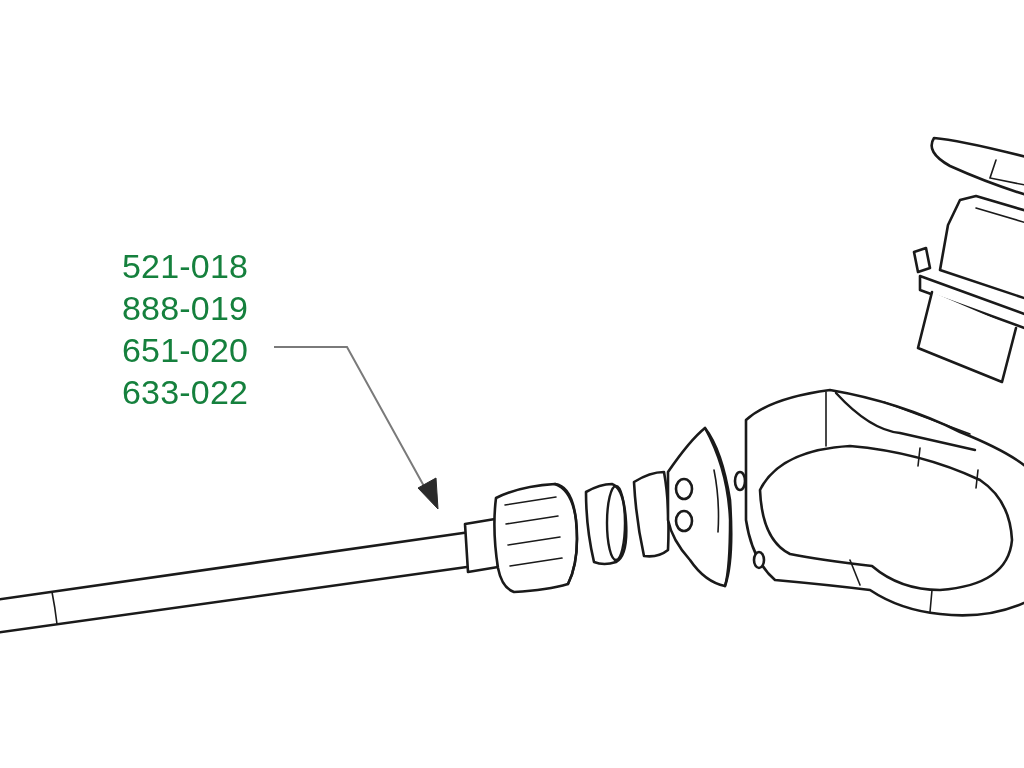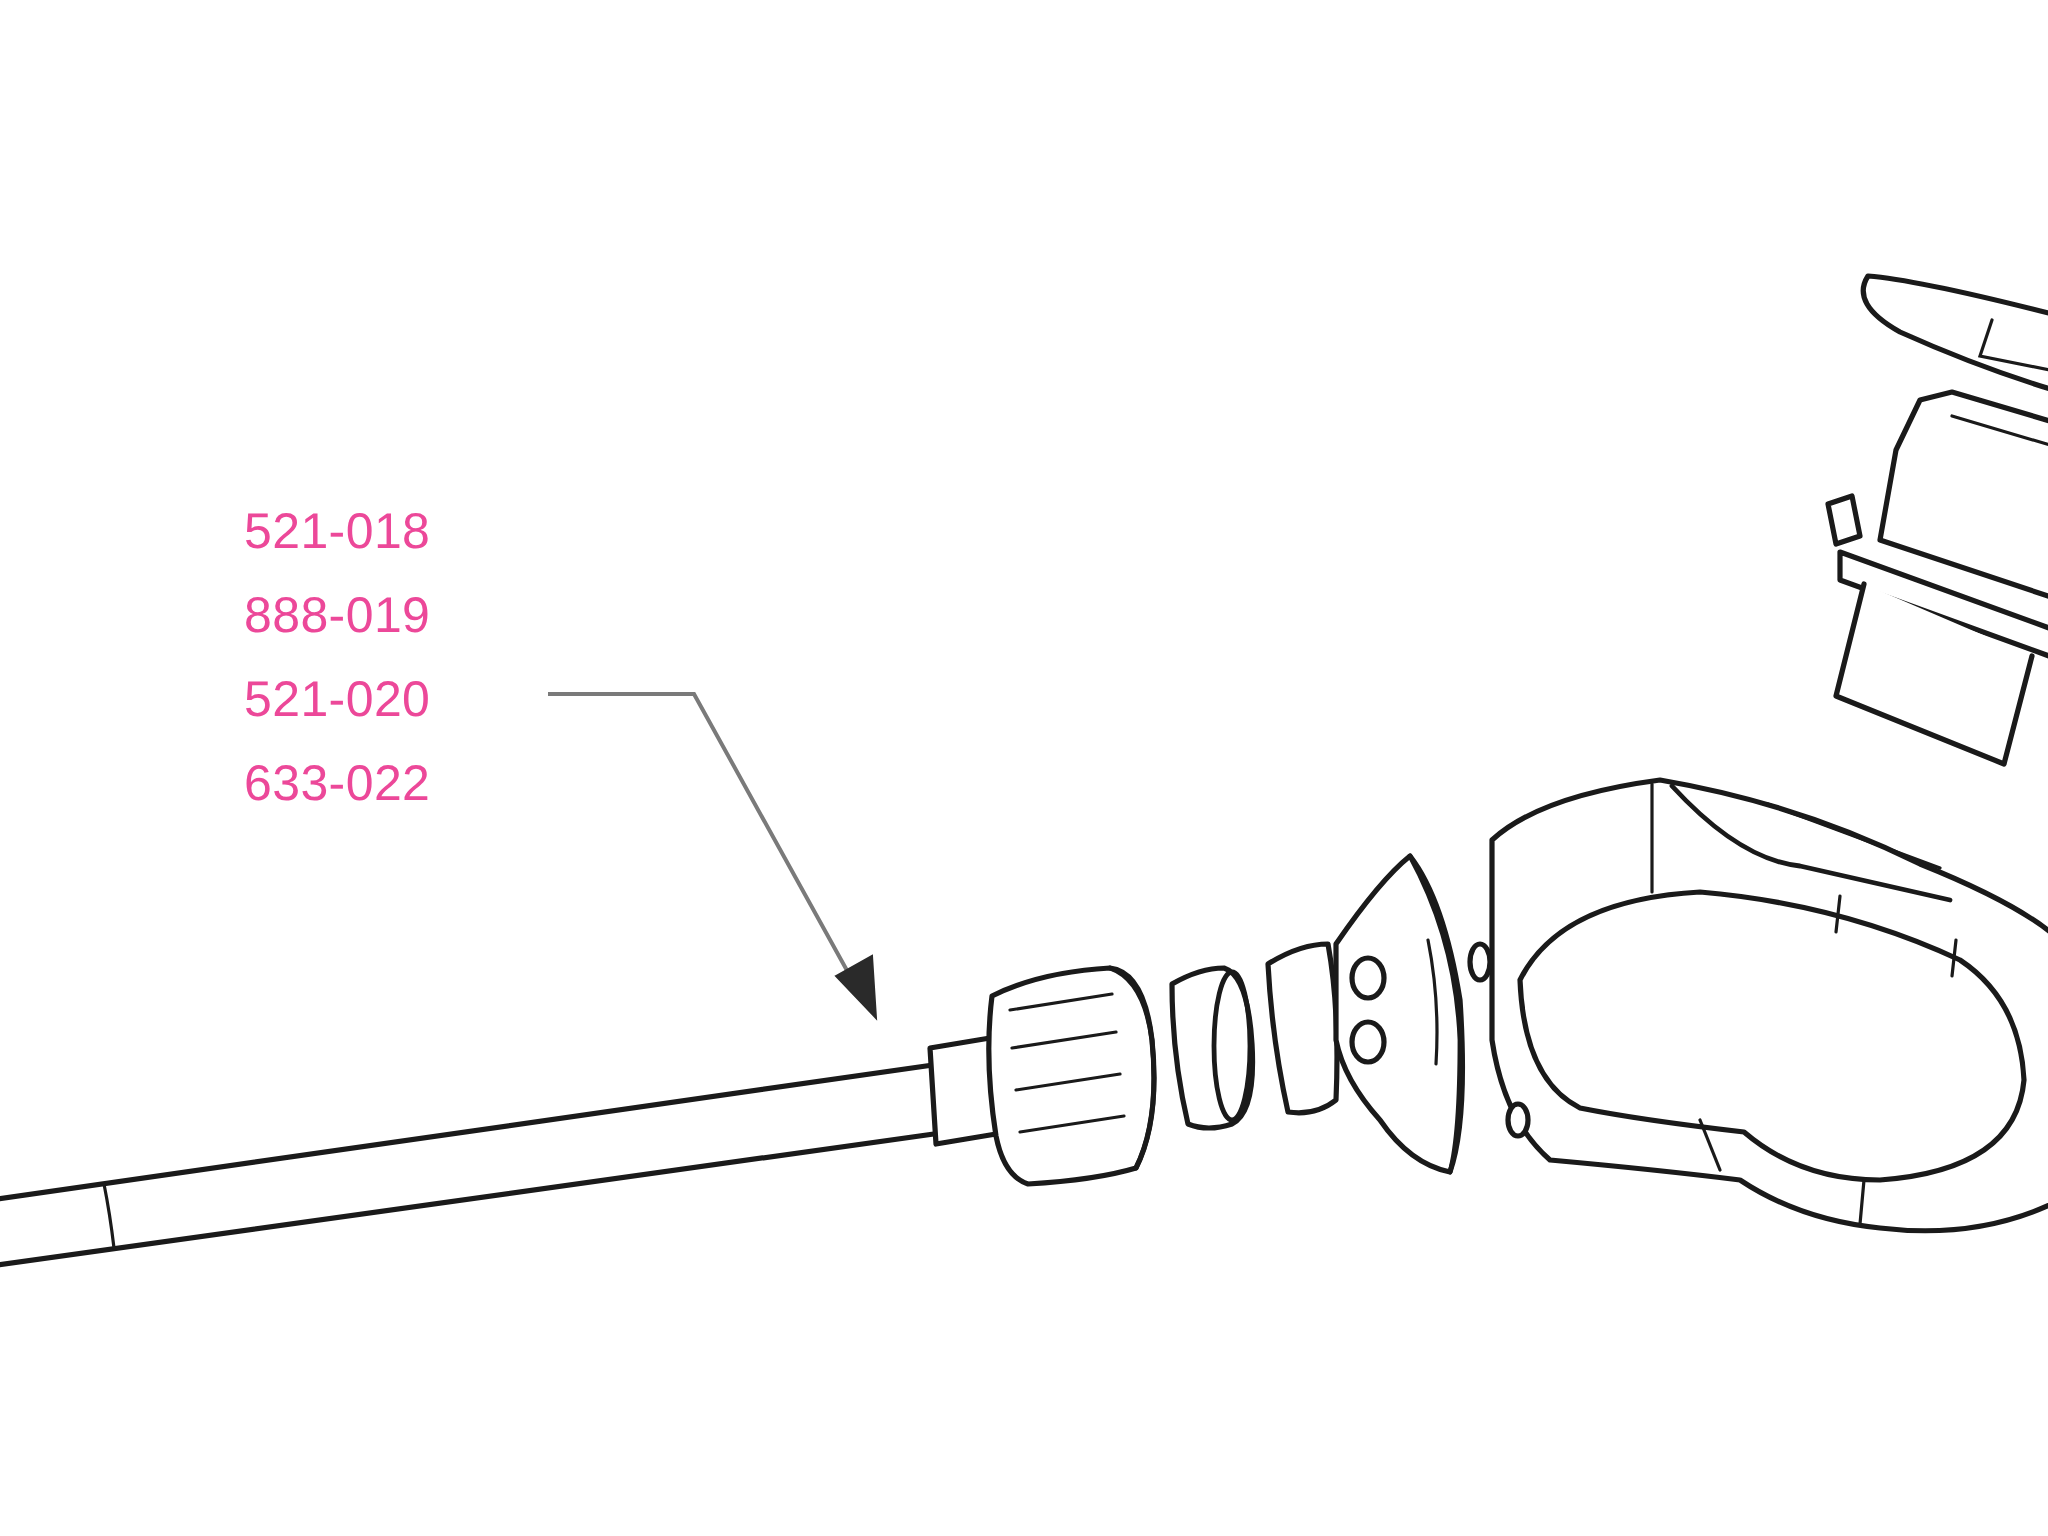--- a/index.html
+++ b/index.html
@@ -1,39 +1,39 @@
 <!DOCTYPE html>
 <html><head>
   <meta charset="utf-8">
   <style>
     html, body { margin: 0; padding: 0; background: #ffffff; }
     body { width: 1024px; height: 768px; overflow: hidden; position: relative; }
     .canvas { position: absolute; left: 0; top: 0; width: 1024px; height: 768px; }
     .callout-list {
       position: absolute; left: 122px; top: 245px;
       font-family: "Liberation Sans", sans-serif;
-      font-size: 25px; line-height: 42px; color: #ec4899;
+      font-size: 34px; line-height: 42px; color: #15803d;
       letter-spacing: 0.2px;
     }
     .callout-list div { height: 42px; white-space: nowrap; }
     svg { position: absolute; left: 0; top: 0; }
     .ln { fill: #ffffff; stroke: #1a1a1a; stroke-width: 2.6; stroke-linejoin: round; stroke-linecap: round; }
     .ln-open { fill: none; stroke: #1a1a1a; stroke-width: 2.4; stroke-linejoin: round; stroke-linecap: round; }
     .thin { fill: none; stroke: #1a1a1a; stroke-width: 1.6; stroke-linecap: round; }
     .leader { fill: none; stroke: #7a7a7a; stroke-width: 2; }
   </style>
 </head>
 <body>
 
 <div class="canvas">
 
   <div class="callout-list">
     <div>521-018</div>
     <div>888-019</div>
-    <div>521-020</div>
+    <div>651-020</div>
     <div>633-022</div>
   </div>
 
   <svg width="1024" height="768" viewBox="0 0 1024 768">
 
     <g>
       <polyline class="leader" points="274,347 347,347 430,497"></polyline>
       <polygon points="418,488 436,478 438,509" fill="#2a2a2a" stroke="#2a2a2a" stroke-width="1"></polygon>
     </g>
 

